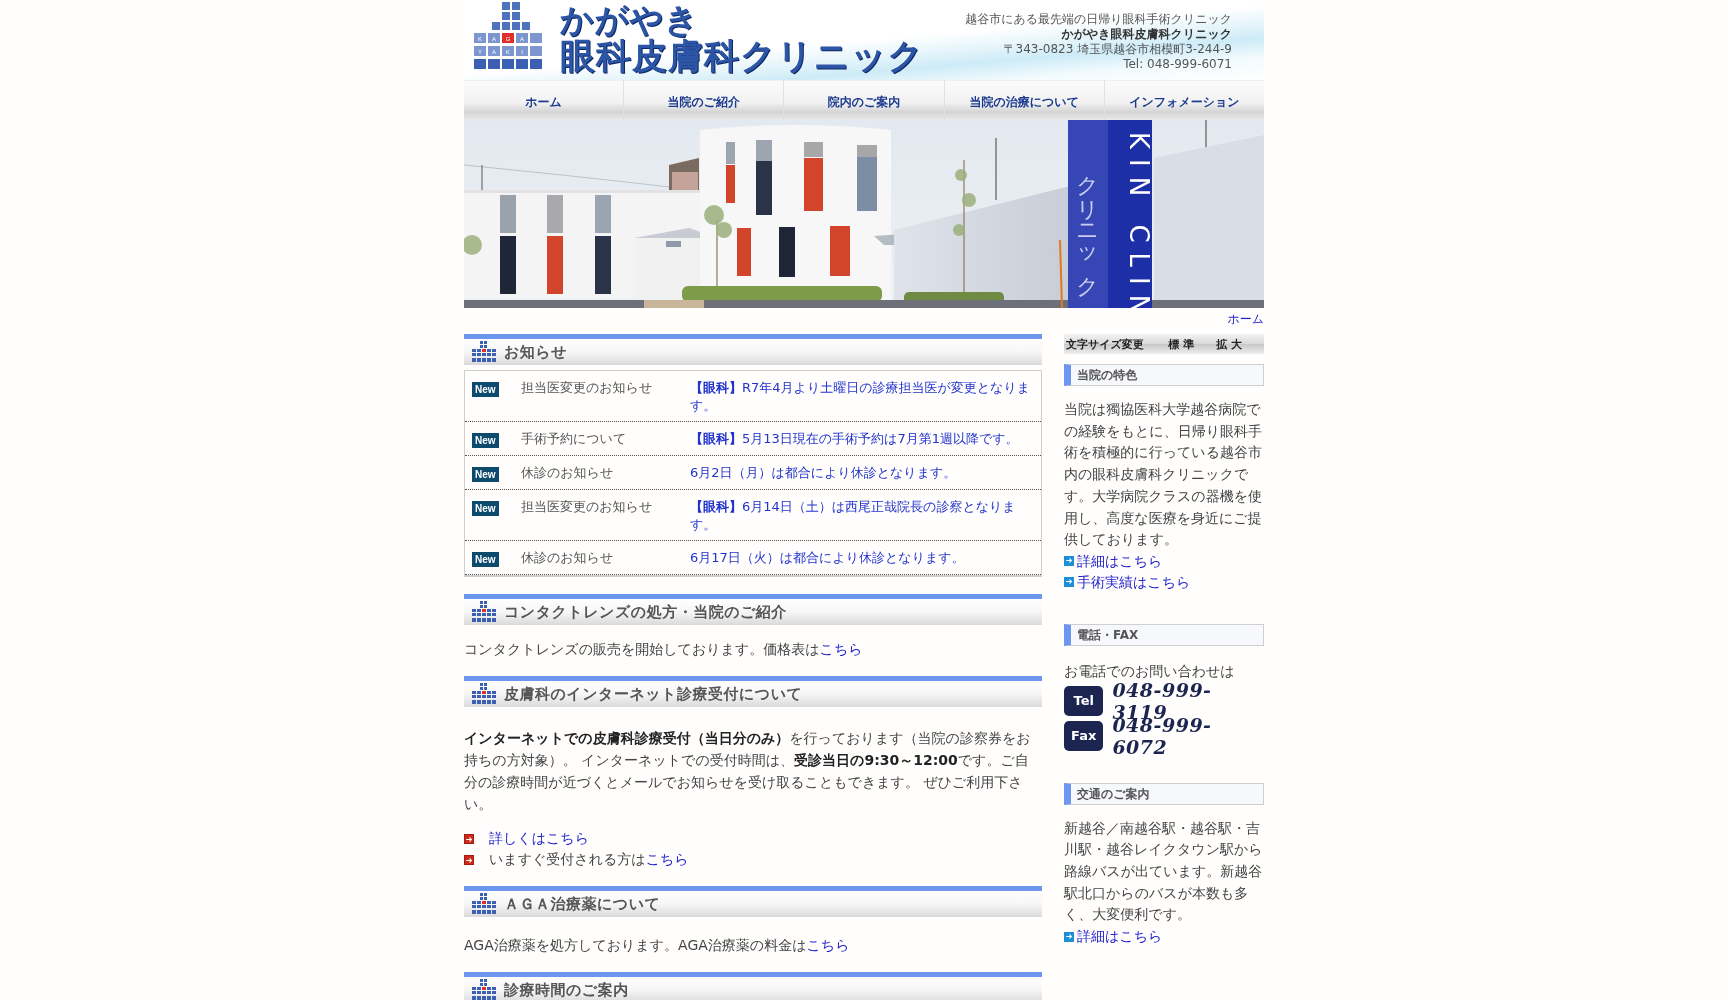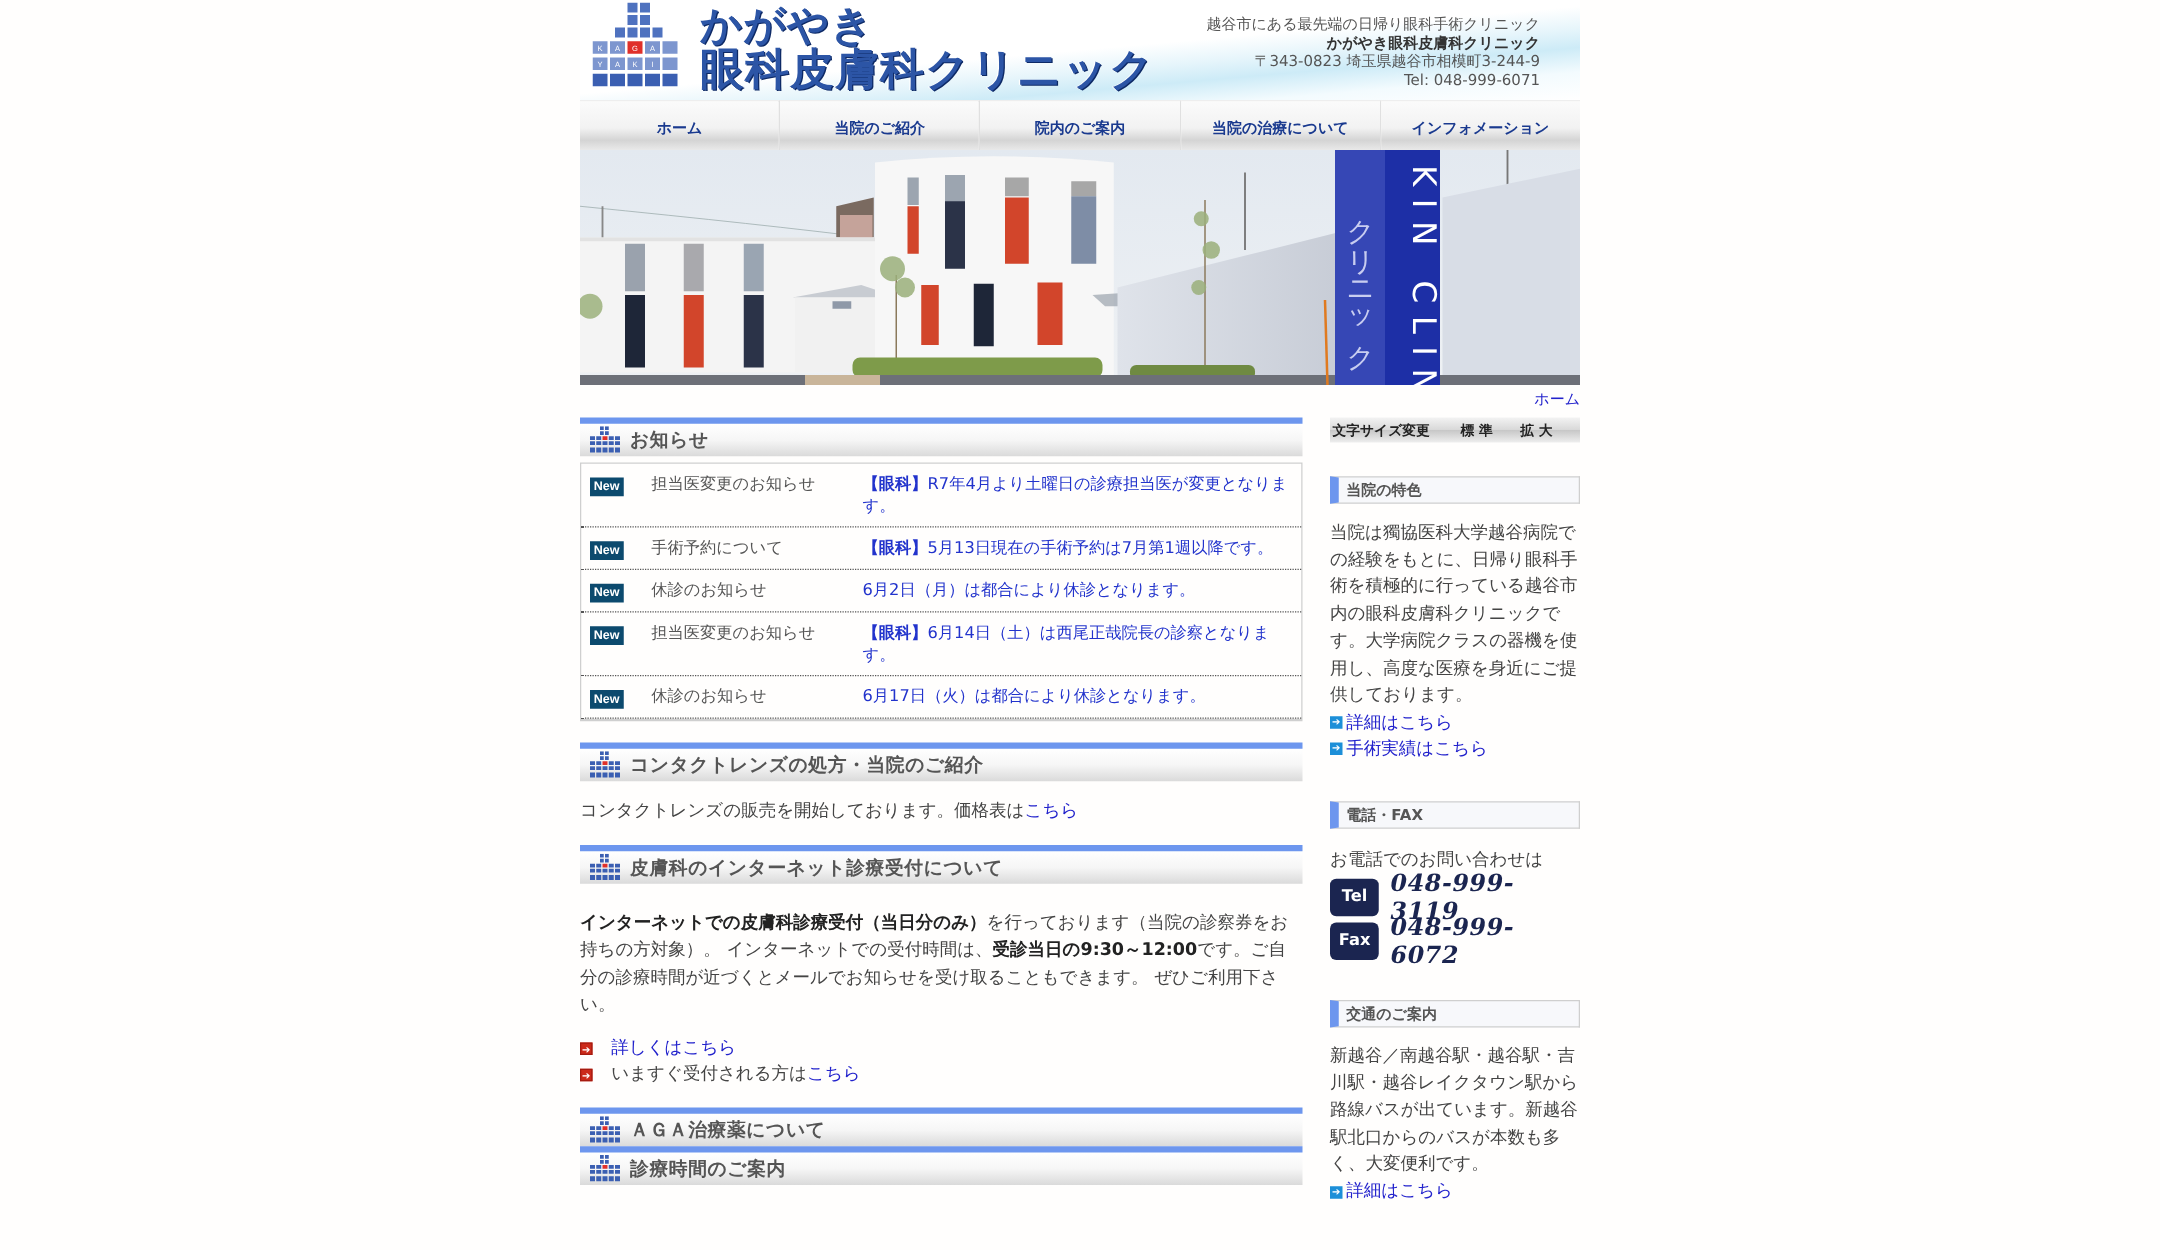--- a/index.html
+++ b/index.html
@@ -58,21 +58,21 @@
   .arrow-item { display: flex; align-items: center; line-height: 21px; }
   .arrow-red { width: 10px; height: 10px; background: #cc2a1a; color: #fff; font-size: 8px; line-height: 10px;
     text-align: center; margin-right: 15px; border: 1px solid #a51b10; }
 
   
   #side { position: absolute; left: 1064px; top: 334px; width: 200px; }
   #fontsize { height: 20px; display: flex; align-items: center; font-size: 11px; font-weight: bold; color: #222;
     background: linear-gradient(#f3f3f3, #d8d8d8 50%, #c7c7c7 51%, #eeeeee); padding-left: 2px; }
   #fontsize .lbl { width: 107px; }
   #fontsize .opt { width: 50px; cursor: pointer; }
-  .side-head { margin-top: 27px; height: 22px; border: 1px solid #cfcfcf; border-left: 7px solid #6d96ee;
+  .side-head { margin-top: 10px; height: 22px; border: 1px solid #cfcfcf; border-left: 7px solid #6d96ee;
     background: #f7f8fb; font-size: 12px; font-weight: bold; color: #555; padding-left: 6px; line-height: 20px; }
   .side-text { font-size: 14px; line-height: 21.7px; color: #444; margin-top: 13px; }
   .side-link { display: flex; align-items: center; font-size: 14px; line-height: 21px; }
   .arrow-blue { width: 10px; height: 10px; background: #1d8fd8; color: #fff; font-size: 8px; line-height: 10px;
     text-align: center; margin-right: 3px; }
   .phone-row { display: flex; align-items: center; margin-top: 2px; height: 33px; }
   .phone-badge { width: 40px; height: 30px; background: #1b2550; border-radius: 5px; color: #fff; font-weight: bold;
     font-size: 13px; text-align: center; line-height: 30px; font-family: "DejaVu Sans", sans-serif; }
   .phone-num { margin-left: 9px; font-family: "DejaVu Serif", serif; font-style: italic; font-weight: bold;
     font-size: 19px; color: #1b2550; letter-spacing: 0.5px; }
@@ -380,20 +380,23 @@
       <rect x="0" y="17" width="4" height="4"></rect>
           <rect x="5" y="17" width="4" height="4"></rect>
           <rect x="10" y="17" width="4" height="4"></rect>
           <rect x="15" y="17" width="4" height="4"></rect>
           <rect x="20" y="17" width="4" height="4"></rect>
         </g>
       <rect x="10" y="8" width="4" height="3" fill="#e0302a"></rect>
     </svg>
     <span class="ttl">ＡＧＡ治療薬について</span>
   </div>
+  <div class="sec-body" style="padding-top:17px;">
+    <span>AGA治療薬を処方しております。AGA治療薬の料金は</span><a>こちら</a>
+  </div>
 
   <div class="sec-head">
     <svg class="sec-icon" viewBox="0 0 24 22">
       <g fill="#3b5fb2">
           <rect x="8" y="0" width="3" height="3"></rect>
           <rect x="12" y="0" width="3" height="3"></rect>
       <rect x="8" y="4" width="3" height="3"></rect>
           <rect x="12" y="4" width="3" height="3"></rect>
       <rect x="0" y="8" width="4" height="3"></rect>
           <rect x="5" y="8" width="4" height="3"></rect>

